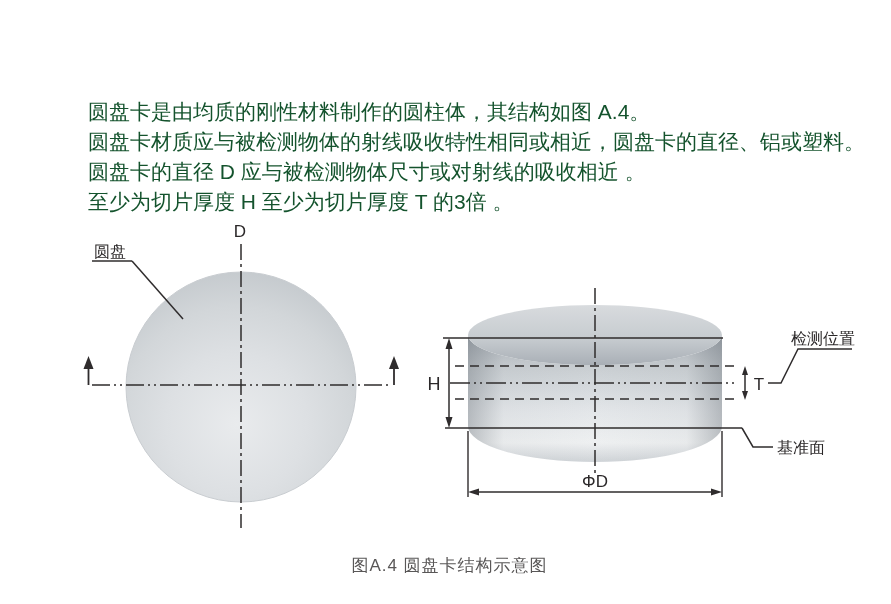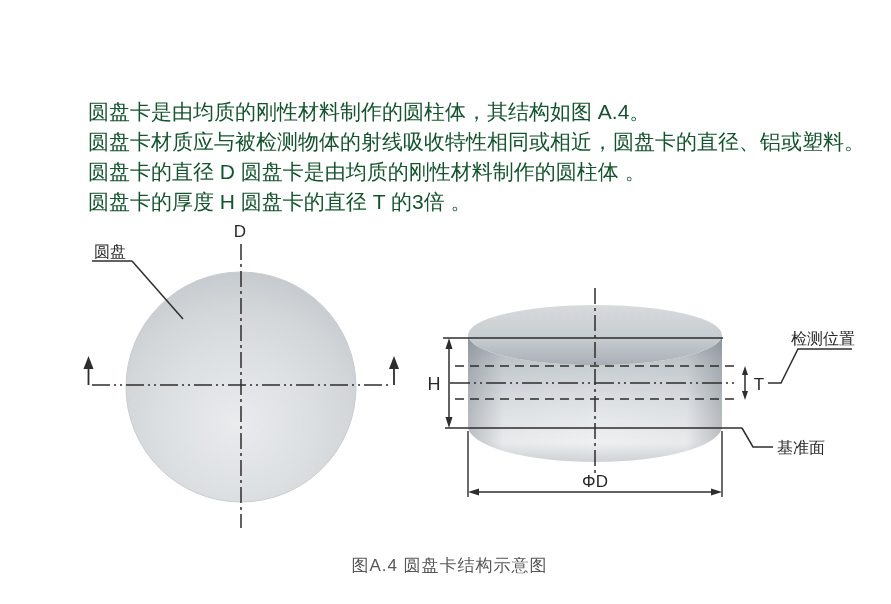--- a/index.html
+++ b/index.html
@@ -17,22 +17,22 @@
 </style>
 </head>
 <body>
 
 <div class="page">
 
 
   <div class="bodytext">
     <p>圆盘卡是由均质的刚性材料制作的圆柱体，其结构如图 A.4。</p>
     <p>圆盘卡材质应与被检测物体的射线吸收特性相同或相近，圆盘卡的直径、铝或塑料。</p>
-    <p>圆盘卡的直径 D 圆盘卡是由均质的刚性材料制作的圆柱体 。</p>
-    <p>圆盘卡的厚度 H 圆盘卡的直径 T 的3倍 。</p>
+    <p>圆盘卡的直径 D 应与被检测物体尺寸或对射线的吸收相近 。</p>
+    <p>至少为切片厚度 H 至少为切片厚度 T 的3倍 。</p>
   </div>
 
   <svg class="figure-svg" width="891" height="340" viewBox="0 210 891 340">
     <defs>
       <radialGradient id="gradDisc" cx="48%" cy="66%" r="68%">
         <stop offset="0%" stop-color="#e9ebed"></stop>
         <stop offset="45%" stop-color="#dde0e3"></stop>
         <stop offset="75%" stop-color="#d2d6d9"></stop>
         <stop offset="100%" stop-color="#c4c9cd"></stop>
       </radialGradient>

